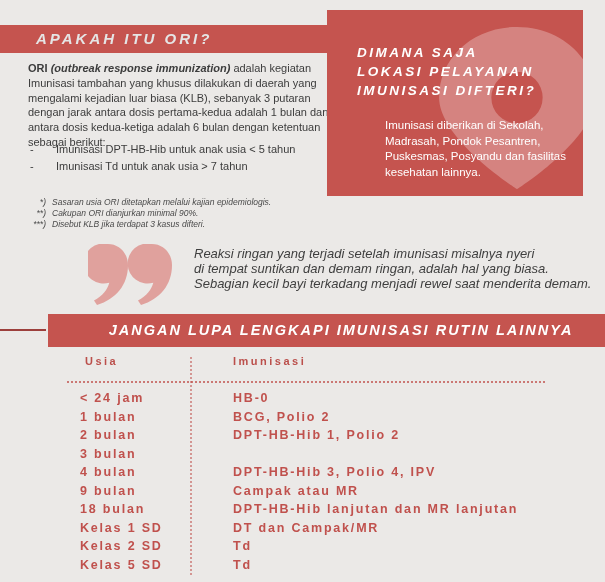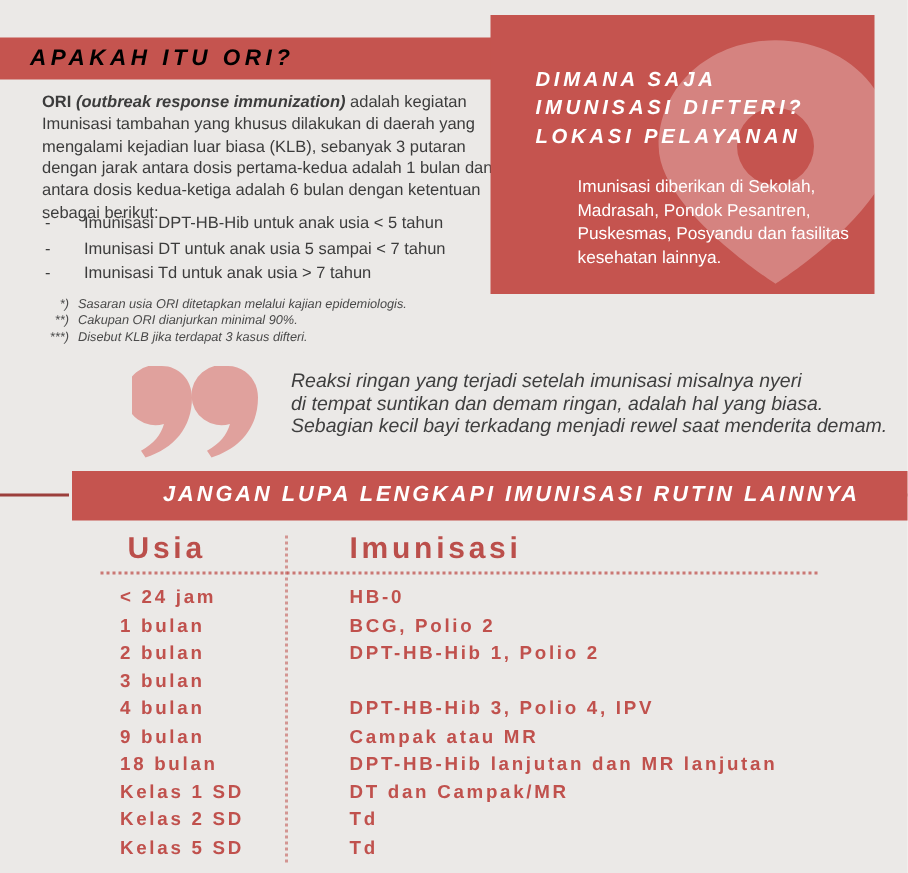--- a/index.html
+++ b/index.html
@@ -10,22 +10,22 @@
     --ink:#3c3c3c;
   }
   html,body{margin:0;padding:0;}
   .canvas{
     position:relative;width:605px;height:582px;background:var(--bg);
     overflow:hidden;font-family:"Liberation Sans",sans-serif;
   }
   
   .ori-banner{
     position:absolute;left:0;top:25px;width:341px;height:28px;background:var(--red);
-    color:#000000;font-weight:bold;font-style:italic;font-size:15px;letter-spacing:3px;
-    line-height:28px;padding-left:20px;box-sizing:border-box;white-space:nowrap;
+    color:#e5e5e5;font-weight:bold;font-style:italic;font-size:15px;letter-spacing:3px;
+    line-height:28px;padding-left:36px;box-sizing:border-box;white-space:nowrap;
   }
   .ori-body{position:absolute;left:28px;top:61px;width:318px;font-size:11px;line-height:14.8px;color:var(--ink);}
   .ori-body .b{font-weight:bold;}
   .ori-body .bi{font-weight:bold;font-style:italic;}
   .ori-list{position:absolute;left:30px;top:141px;width:310px;}
   .ori-li{position:relative;padding-left:26px;font-size:11px;line-height:16.5px;color:var(--ink);}
   .ori-li::before{content:"-";position:absolute;left:0;}
   .footnotes{position:absolute;left:28px;top:197px;}
   .fn{display:flex;font-size:8.5px;font-style:italic;color:#4a4a4a;line-height:11px;}
   .fn-marker{width:18px;text-align:right;margin-right:6px;flex:none;}
@@ -39,21 +39,21 @@
   .quote-icon{position:absolute;left:88px;top:244px;}
   .quote-text{position:absolute;left:194px;top:246px;font-size:13px;font-style:italic;line-height:15px;color:#3f3f3f;white-space:nowrap;}
   
   .banner2{position:absolute;left:48px;top:314px;width:586px;height:33px;background:var(--red);
     color:#fff;font-weight:bold;font-style:italic;font-size:14.5px;letter-spacing:2px;
     line-height:33px;text-align:center;white-space:nowrap;}
   .rule{position:absolute;top:329px;height:2px;background:var(--red-dark);}
   .rule-left{left:0;width:46px;}
   .rule-right{left:576px;width:29px;}
   
-  .th{position:absolute;top:355px;font-size:20px;font-weight:bold;letter-spacing:2.5px;color:#bb4f4b;white-space:nowrap;}
+  .th{position:absolute;top:355px;font-size:11px;font-weight:bold;letter-spacing:2.5px;color:#bb4f4b;white-space:nowrap;}
   .th-usia{left:85px;}
   .th-imu{left:233px;}
   .dot-h{position:absolute;left:67px;top:381px;width:478px;height:0;border-top:2px dotted rgba(192,81,77,0.75);}
   .dot-v{position:absolute;left:190px;top:357px;height:218px;width:0;border-left:2px dotted rgba(192,81,77,0.55);}
   .t-rows{position:absolute;left:0;top:391px;width:605px;}
   .t-row{position:relative;height:18.5px;}
   .t-age,.t-val{position:absolute;top:0;font-size:12.5px;font-weight:bold;letter-spacing:1.8px;color:var(--table-red);white-space:nowrap;}
   .t-age{left:80px;}
   .t-val{left:233px;}
 </style>
@@ -63,21 +63,20 @@
 <div class="canvas">
 
   <div class="ori-banner">APAKAH ITU ORI?</div>
 
   <div class="ori-body">
     <span class="b">ORI </span><span class="bi">(outbreak response immunization)</span><span> adalah kegiatan Imunisasi tambahan yang khusus dilakukan di daerah yang mengalami kejadian luar biasa (KLB), sebanyak 3 putaran dengan jarak antara dosis pertama-kedua adalah 1 bulan dan antara dosis kedua-ketiga adalah 6 bulan dengan ketentuan sebagai berikut:</span>
   </div>
 
   <div class="ori-list">
       <div class="ori-li">Imunisasi DPT-HB-Hib untuk anak usia &lt; 5 tahun</div>
-      <div class="ori-li">Imunisasi DT untuk anak usia 5 sampai &lt; 7 tahun</div>
       <div class="ori-li">Imunisasi Td  untuk anak usia &gt; 7 tahun</div>
     </div>
 
   <div class="footnotes">
       <div class="fn">
       <span class="fn-marker">*)</span>
       <span>Sasaran usia ORI ditetapkan melalui kajian epidemiologis.</span>
     </div>
       <div class="fn">
       <span class="fn-marker">**)</span>
@@ -89,22 +88,22 @@
     </div>
     </div>
 
   <div class="loc-box">
     <svg class="pin" width="190" height="168" viewBox="0 0 100 88" preserveAspectRatio="none">
       <path fill-rule="evenodd" fill="rgba(255,255,255,0.28)" d="M50 1 C27 1 9 17 9 38 c0 22 41 48 41 48 s41 -26 41 -48 C91 17 73 1 50 1 Z
            M50 51.5 a13.5 13.5 0 1 1 0 -27 a13.5 13.5 0 1 1 0 27 Z"></path>
     </svg>
     <div class="loc-title">
         <div>DIMANA SAJA</div>
+        <div>LOKASI PELAYANAN</div>
         <div>IMUNISASI DIFTERI?</div>
-        <div>LOKASI PELAYANAN</div>
       </div>
     <div class="loc-body">Imunisasi diberikan di Sekolah, Madrasah, Pondok Pesantren, Puskesmas, Posyandu dan fasilitas kesehatan lainnya.</div>
   </div>
 
   <svg class="quote-icon" width="86" height="62" viewBox="0 0 86 62">
     <g fill="#e0a19d">
       <path d="M20 0 C31 0 40 9 40 21 C40 41 28 55 9 61 L6 56.5 C14.5 52 19.5 45.5 21.3 38.7 A20 20 0 1 1 20 0 Z"></path>
       <path d="M64 0 C75 0 84 9 84 21 C84 41 72 55 53 61 L50 56.5 C58.5 52 63.5 45.5 65.3 38.7 A20 20 0 1 1 64 0 Z"></path>
     </g>
   </svg>

